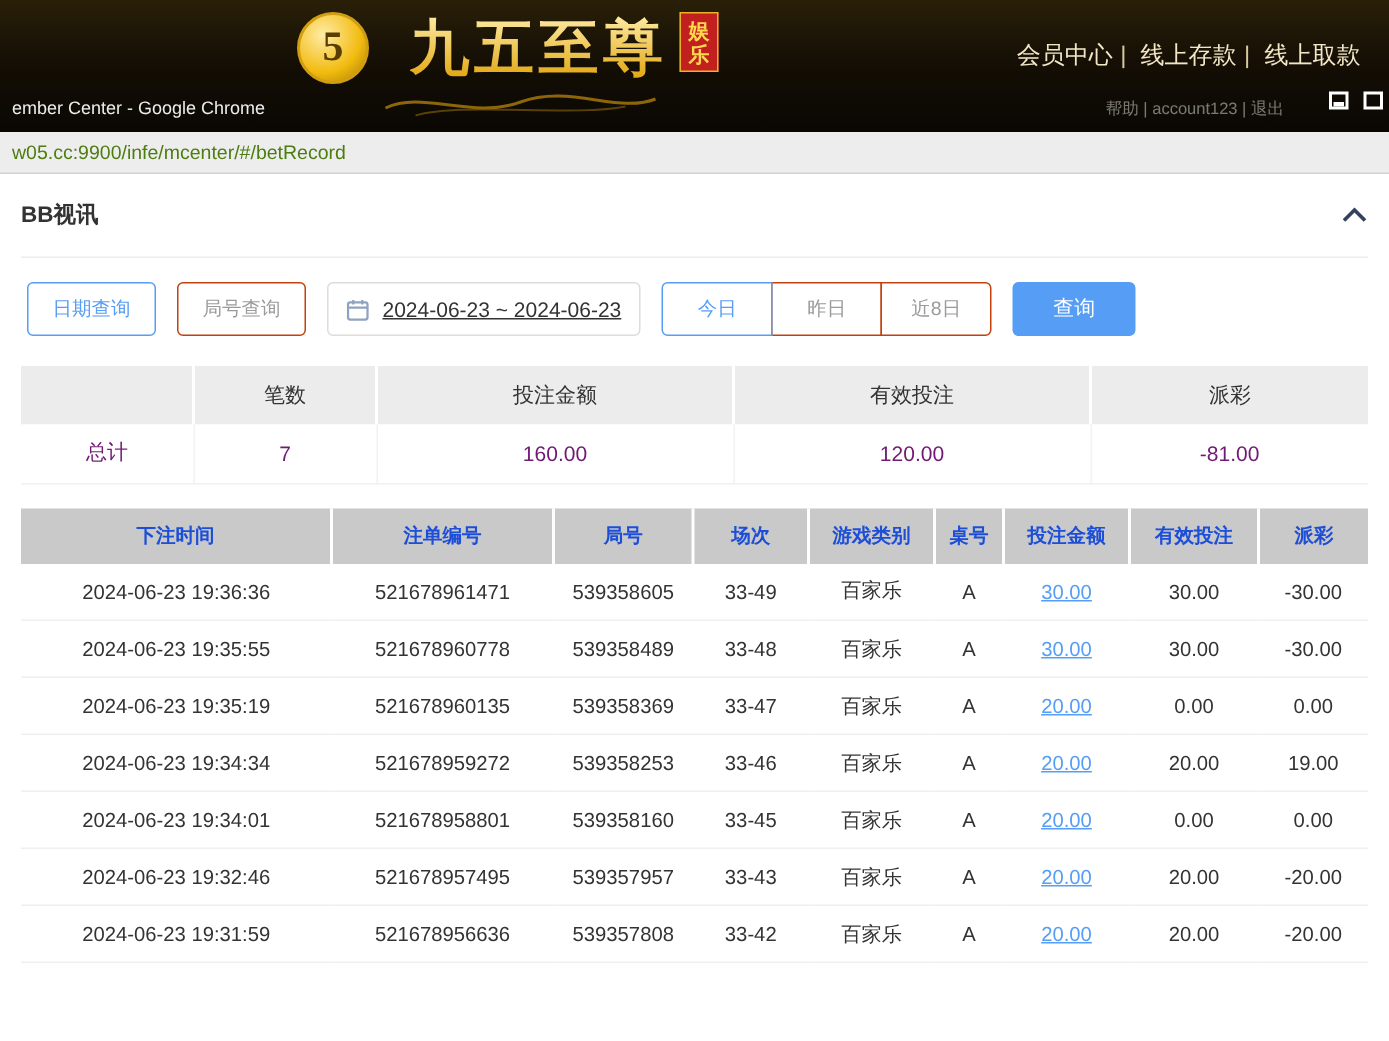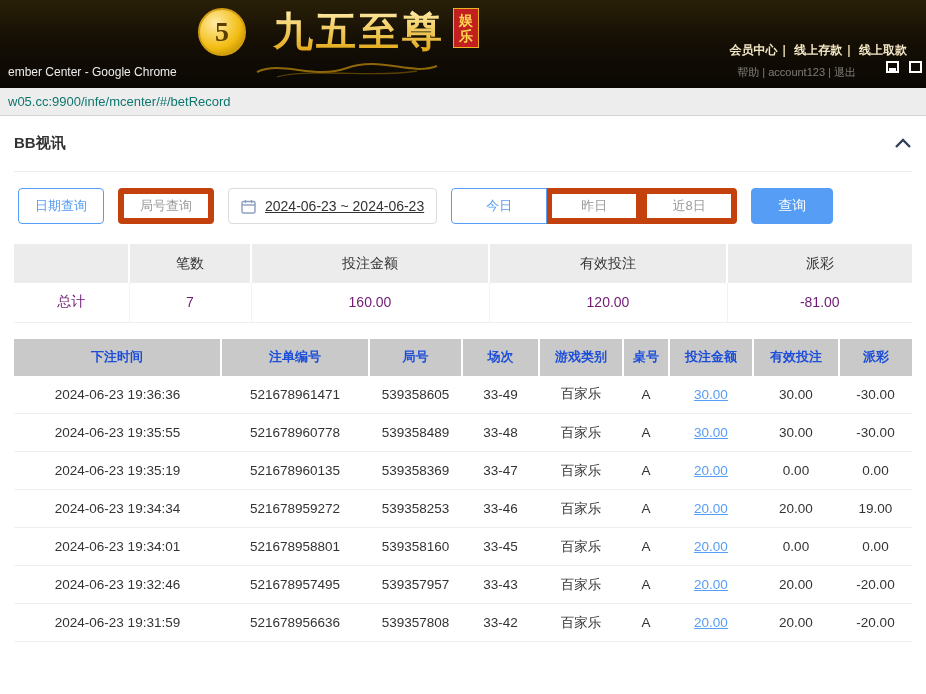--- a/index.html
+++ b/index.html
@@ -16,50 +16,50 @@
     display:flex; align-items:center; justify-content:center; font-family:"Liberation Serif",serif; }
   .brand-name { font-size:40px; font-weight:bold; letter-spacing:3px; margin-left:27px;
     background:linear-gradient(180deg,#ffeca6 10%,#e2a815 85%);
     -webkit-background-clip:text; background-clip:text; color:transparent; line-height:56px;
     font-family:"Liberation Serif",serif; }
   .badge { margin-left:8px; margin-top:4px; background:#c21f1f; border:1px solid #e8b426;
     color:#ffd94d; font-size:14px; font-weight:bold; padding:3px 5px; line-height:1.15;
     text-align:center; }
   .badge span { display:block; }
   .flourish { position:absolute; left:252px; top:58px; }
-  .nav-links { position:absolute; right:14px; top:42px; color:#f3e6c5; font-size:12px;font-weight:bold; }
+  .nav-links { position:absolute; right:14px; top:27px; color:#f3e6c5; font-size:16px; }
   .nav-links a { color:#f3e6c5; text-decoration:none; margin:0 5px; cursor:pointer; }
   .nav-sep { color:#d8c89c; }
   .account-bar { position:absolute; right:70px; top:65px; font-size:11px;
     color:rgba(255,255,255,.45); cursor:pointer; }
   .window-title { position:absolute; left:8px; top:65px; color:#ededed; font-size:12px; }
   .win-controls { position:absolute; right:4px; top:61px; display:flex; gap:10px; }
   .win-btn { width:13px; height:12px; border:2px solid #fff; position:relative; cursor:pointer; background:transparent; }
   .win-btn.min::after { content:""; position:absolute; left:1px; right:1px; bottom:0; height:3px; background:#fff; }
 
   
   .url-bar { height:28px; background:#ededed; border-bottom:1px solid #d2d2d2;
-    display:flex; align-items:center; padding-left:8px; font-size:13px; color:#0f766e; }
+    display:flex; align-items:center; padding-left:8px; font-size:13px; color:#4d7c0f; }
 
   
   .content { padding:0 14px; }
   .section-row { height:56px; display:flex; align-items:center; justify-content:space-between;
     border-bottom:1px solid #ececec; cursor:pointer; }
   .section-title { font-size:15px; font-weight:bold; color:#333; }
 
   
   .filter-row { display:flex; align-items:center; margin:16px 0 0 4px; gap:14px; height:36px; }
   .btn { height:36px; border-radius:4px; background:#fff; font-size:13px; padding:0 16px;
     display:flex; align-items:center; justify-content:center; cursor:pointer; white-space:nowrap; }
   .btn-outline-blue { border:1px solid #569df5; color:#569df5; position:relative; z-index:1; }
-  .btn-outline-gray { border:6px solid #c2410c; color:#9b9b9b; }
+  .btn-outline-gray { border:1px solid #c2410c; color:#9b9b9b; }
   .date-box { height:36px; border:1px solid #dcdcdc; border-radius:4px; display:flex;
     align-items:center; gap:9px; padding:0 12px; color:#333; font-size:14px; cursor:pointer;text-decoration:underline; }
   .quick-group { display:flex; }
-  .quick-group .btn { width:96px; padding:0; border-radius:0; margin-left:-1px; }
+  .quick-group .btn { width:74px; padding:0; border-radius:0; margin-left:-1px; }
   .quick-group .btn:first-child { border-radius:4px 0 0 4px; margin-left:0; }
   .quick-group .btn:last-child { border-radius:0 4px 4px 0; }
   .btn-primary { background:#569df5; border:1px solid #569df5; color:#fff; padding:0 26px; font-size:14px; }
 
   
   table { width:100%; border-collapse:collapse; table-layout:fixed; }
   .summary-table { margin-top:20px; }
   .summary-table th { background:#ececec; height:39px; font-weight:normal; color:#333;
     font-size:14px; border-right:2px solid #fff; text-align:center; }
   .summary-table th:last-child { border-right:none; }

